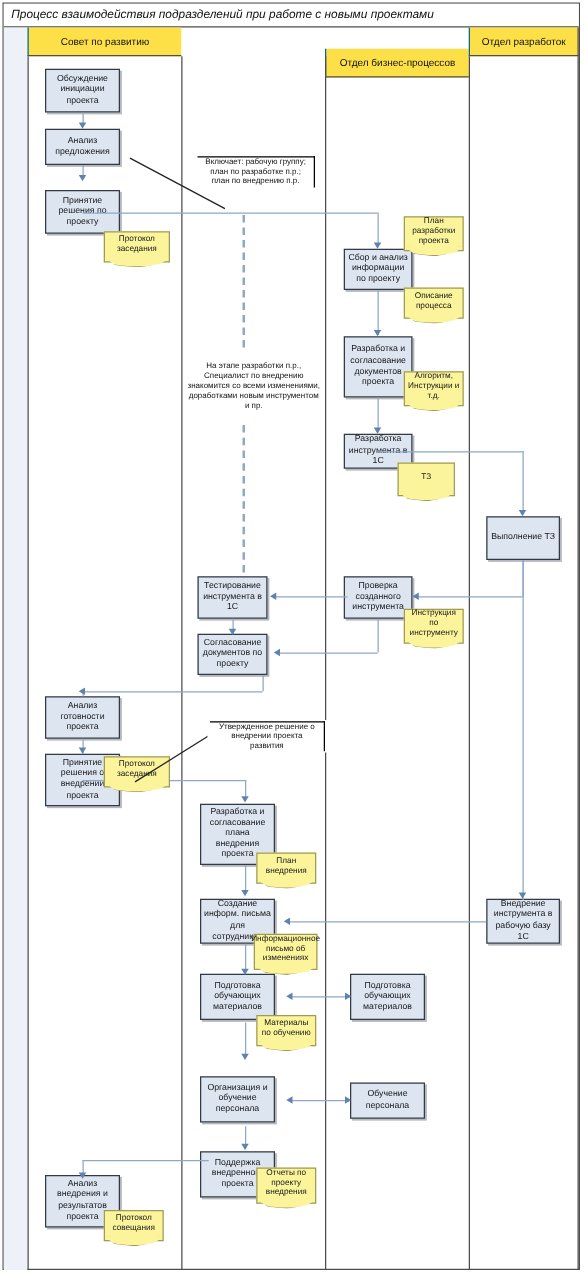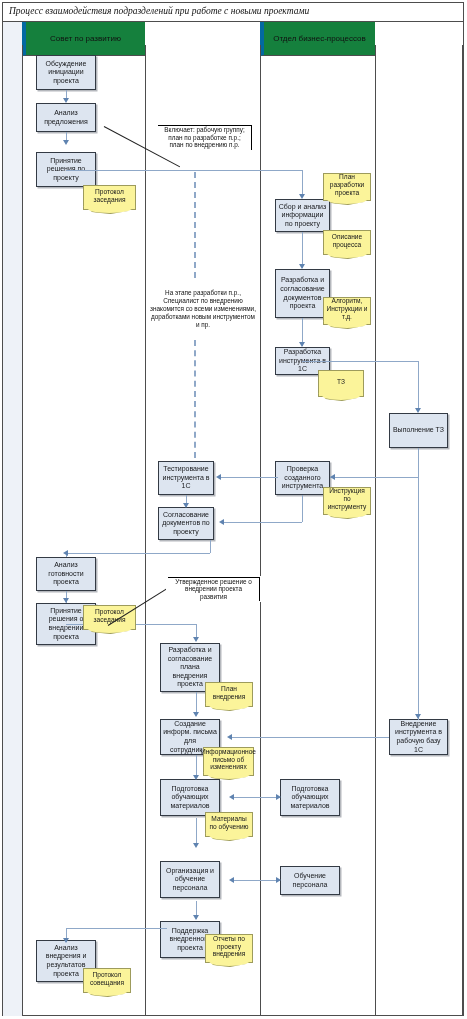--- a/index.html
+++ b/index.html
@@ -4,26 +4,26 @@
 <style>
   html,body{margin:0;padding:0;background:#ffffff;}
   body{font-family:"Liberation Sans",sans-serif;}
   #page{position:relative;width:467px;height:1019px;background:#ffffff;overflow:hidden;}
 
   
   .frame{position:absolute;left:2px;top:2px;width:462px;height:1014px;border:1px solid #4d4d4d;box-sizing:border-box;}
 
   
   .title-bar{position:absolute;left:3px;top:3px;width:460px;height:19px;
-    box-sizing:border-box;border-bottom:1px solid #4d4d4d;background:#ffffff;font-family:Liberation Serif, serif;}
+    box-sizing:border-box;border-bottom:1px solid #4d4d4d;background:#ffffff;}
   .title-bar span{display:block;padding:3px 0 0 6px;font-size:9.5px;font-style:italic;color:#111;white-space:nowrap;}
 
   
-  .lane-head{position:absolute;top:22px;height:34px;box-sizing:border-box;
-    background:#15803d;border-left:4px solid #0369a1;border-bottom:1px solid #4d4d4d;
+  .lane-head{position:absolute;top:22px;height:23px;box-sizing:border-box;
+    background:#fde047;border-left:1px solid #0369a1;border-bottom:1px solid #4d4d4d;
     display:flex;align-items:center;justify-content:center;font-size:8px;color:#111;}
   .lane-head.last{border-right:1px solid #4d4d4d;}
   .lane-col{position:absolute;top:45px;height:971px;border-left:1px solid #4d4d4d;box-sizing:border-box;}
   .lane-col.last{border-right:1px solid #4d4d4d;}
   .gutter{position:absolute;left:3px;top:22px;width:19px;height:994px;background:#eef2f8;border-right:0;box-sizing:border-box;}
 
   
   .box{position:absolute;box-sizing:border-box;background:#dde5f0;border:1px solid #333a44;
     box-shadow:1.5px 1.5px 0 rgba(120,125,135,.55);
     display:flex;align-items:center;justify-content:center;text-align:center;
@@ -69,22 +69,25 @@
 
   <div class="title-bar">
     <span>Процесс взаимодействия подразделений при работе с новыми проектами</span>
   </div>
 
   <div class="gutter"></div>
 
   <div class="lane-head" style="left:22px;width:123px;">
       <span>Совет по развитию</span>
     </div>
-  <div class="lane-head" style="left:260px;width:115px;">
+  <div class="lane-head" style="left:260px;width:115px;margin-top:17px;">
       <span>Отдел бизнес-процессов</span>
+    </div>
+  <div class="lane-head last" style="left:375px;width:88px;">
+      <span>Отдел разработок</span>
     </div>
 
   <div class="lane-col" style="left:22px;width:123px;"></div>
   <div class="lane-col" style="left:145px;width:115px;"></div>
   <div class="lane-col" style="left:260px;width:115px;"></div>
   <div class="lane-col last" style="left:375px;width:88px;"></div>
 
   <div class="ln lnv" style="left:66px;top:90px;height:11px;"></div>
   <div class="arw dn" style="left:63px;top:98px;"></div>
 

